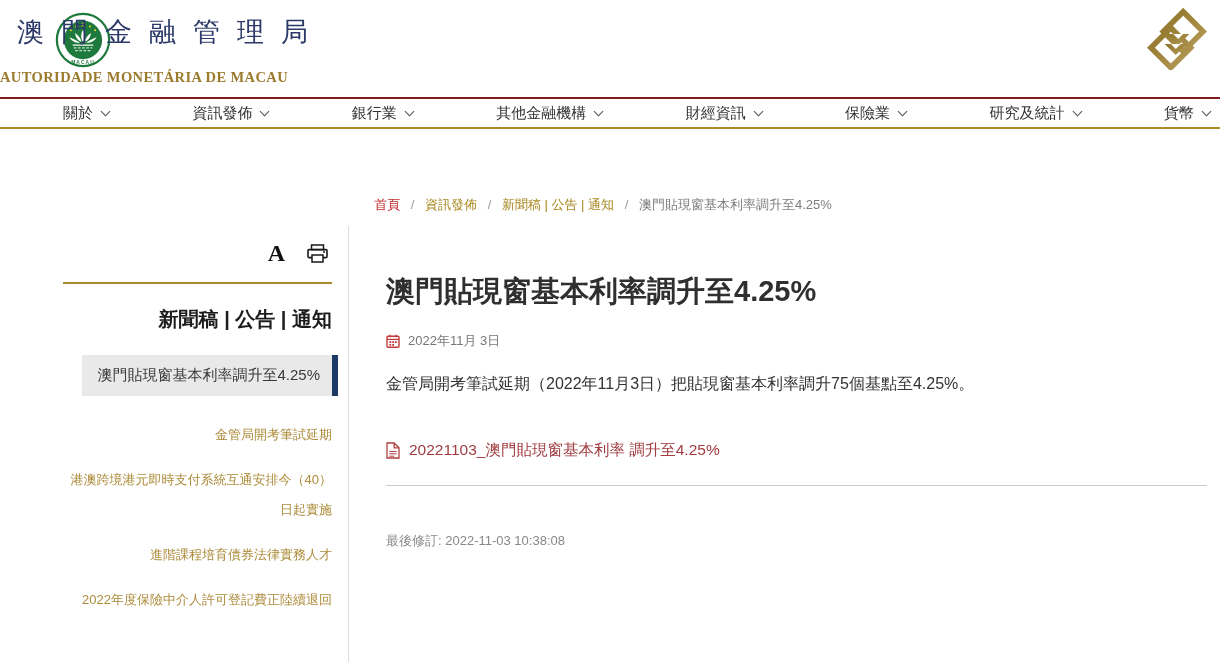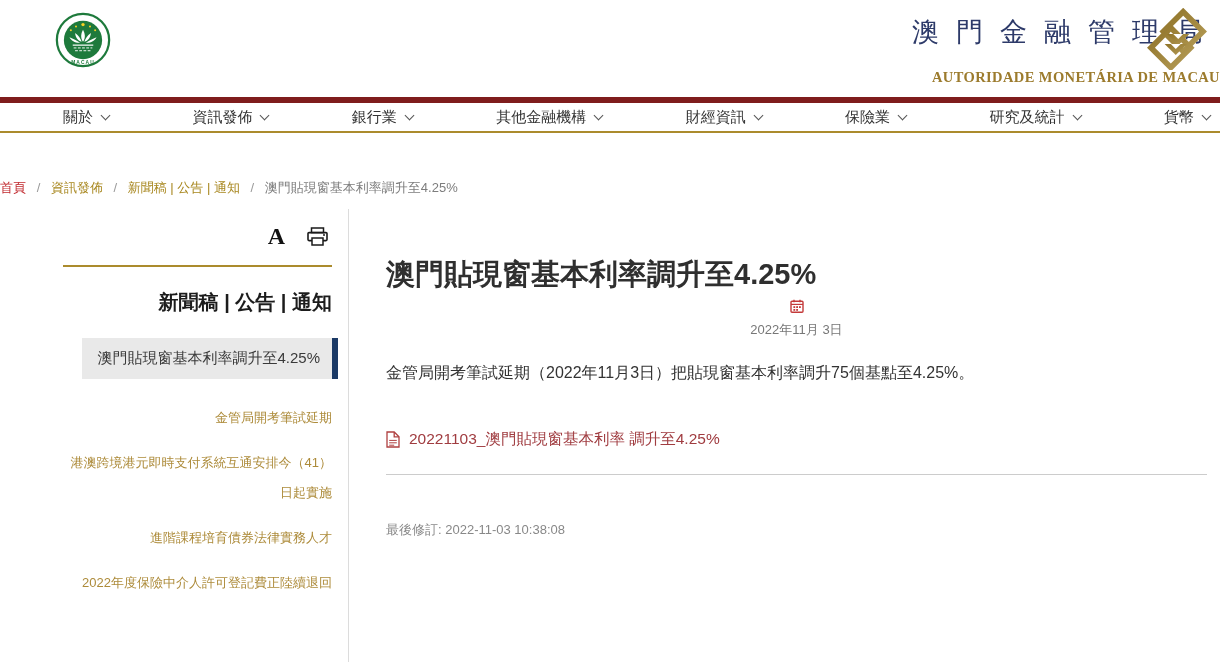--- a/index.html
+++ b/index.html
@@ -2,36 +2,36 @@
 <html><head>
 <meta charset="utf-8">
 <style>
   html,body{margin:0;padding:0;width:1220px;height:662px;overflow:hidden;background:#fff;
     font-family:"Liberation Sans","DejaVu Sans",sans-serif;color:#333;}
   .page{width:1220px;height:662px;position:relative;background:#fff;}
 
   
   header{height:97px;position:relative;}
   .logo-left{position:absolute;left:55px;top:12px;width:56px;height:56px;cursor:pointer;}
-  .header-title{position:absolute;left:12px;right:0;top:14px;text-align:right;}
+  .header-title{position:absolute;left:0;right:0;top:14px;text-align:left;}
   .title-zh{font-family:"Liberation Serif","DejaVu Serif",serif;font-size:27px;color:#2d3a69;
     letter-spacing:17px;text-indent:17px;}
   .title-pt{font-family:"Liberation Serif","DejaVu Serif",serif;font-weight:bold;font-size:14.5px;
     color:#9c7b2d;letter-spacing:0.4px;margin-top:19px;}
   .logo-right{position:absolute;right:12px;top:8px;width:62px;height:62px;cursor:pointer;}
 
   
   nav{display:flex;justify-content:space-between;align-items:center;height:28px;
-    border-top:6px solid #7f1d1d;border-bottom:2px solid #ab8b2d;padding:0 10px 0 63px;}
+    border-top:2px solid #7f1d1d;border-bottom:2px solid #ab8b2d;padding:0 10px 0 63px;}
   .nav-item{display:flex;align-items:center;font-size:15px;color:#333;cursor:pointer;white-space:nowrap;}
   .chev{display:inline-block;width:6px;height:6px;border-right:1.6px solid #555;
     border-bottom:1.6px solid #555;transform:rotate(45deg);margin:-3px 0 0 9px;}
 
   
-  .breadcrumb{margin:46px 14px 0 0;text-align:left;font-size:13px;}
+  .breadcrumb{margin:67px 14px 0 0;text-align:center;font-size:13px;}
   .breadcrumb a{text-decoration:none;cursor:pointer;}
   .bc-home{color:#c0282d;}
   .bc-gold{color:#a8871f;}
   .bc-current{color:#7d7d7d;}
   .bc-sep{color:#9a9a9a;margin:0 7px;}
 
   
   .content{display:flex;margin-top:12px;height:454px;overflow:hidden;}
   aside{width:280px;margin-left:68px;border-right:1px solid #dcdcdc;flex-shrink:0;}
   .tools{display:flex;justify-content:flex-end;align-items:center;gap:22px;margin-top:14px;padding-right:20px;height:26px;}
@@ -42,21 +42,21 @@
   .side-heading{text-align:right;padding-right:16px;font-size:20px;font-weight:bold;color:#1c1c1c;
     margin:22px 0 0;line-height:26px;}
   .active-item{background:#e9e9e9;border-right:6px solid #1b3a66;margin:23px 10px 0 14px;
     padding:11px 12px;text-align:right;font-size:15px;color:#3a3a3a;cursor:pointer;}
   .side-links{margin-top:24px;padding-right:16px;}
   .side-link{display:block;text-align:right;color:#ad8b3a;font-size:13px;line-height:30px;
     margin-bottom:15px;text-decoration:none;cursor:pointer;}
 
   main{flex:1;padding:0 13px 0 37px;}
   .article-title{font-size:29px;font-weight:bold;color:#2f2f2f;margin:45px 0 0;line-height:40px;}
-  .date-row{display:flex;align-items:center;gap:8px;margin-top:5px;color:#777;font-size:13px;flex-direction:column;}
+  .date-row{display:flex;align-items:center;gap:8px;margin-top:21px;color:#777;font-size:13px;}
   .article-body{margin-top:15px;}
   .article-body p{margin:4px 0 0;font-size:16px;line-height:38px;text-align:justify;color:#333;}
   .pdf-row{display:flex;align-items:center;gap:9px;margin-top:37px;}
   .pdf-link{color:#a03c40;font-size:15.5px;text-decoration:none;cursor:pointer;}
   .divider{border:none;border-top:1px solid #ccc;margin:24px 0 0;}
   .modified{margin-top:46px;color:#888;font-size:13px;}
 </style>
 </head>
 <body>
 
@@ -168,21 +168,21 @@
             <circle cx="17" cy="8" r="1" fill="#1a1a1a"></circle>
             <rect x="5" y="11" width="11" height="7" fill="#fff" stroke="#1a1a1a" stroke-width="1.5"></rect>
           </svg>
         </span>
       </div>
       <div class="gold-rule"></div>
       <h2 class="side-heading">新聞稿 | 公告 | 通知</h2>
       <div class="active-item">澳門貼現窗基本利率調升至4.25%</div>
       <div class="side-links">
         <a class="side-link">金管局開考筆試延期</a>
-        <a class="side-link">港澳跨境港元即時支付系統互通安排今（41）日起實施</a>
+        <a class="side-link">港澳跨境港元即時支付系統互通安排今（40）日起實施</a>
         <a class="side-link">進階課程培育債券法律實務人才</a>
         <a class="side-link">2022年度保險中介人許可登記費正陸續退回</a>
       </div>
     </aside>
 
     <main>
       <h1 class="article-title">澳門貼現窗基本利率調升至4.25%</h1>
 
       <div class="date-row">
         <svg width="14" height="14" viewBox="0 0 14 14">

